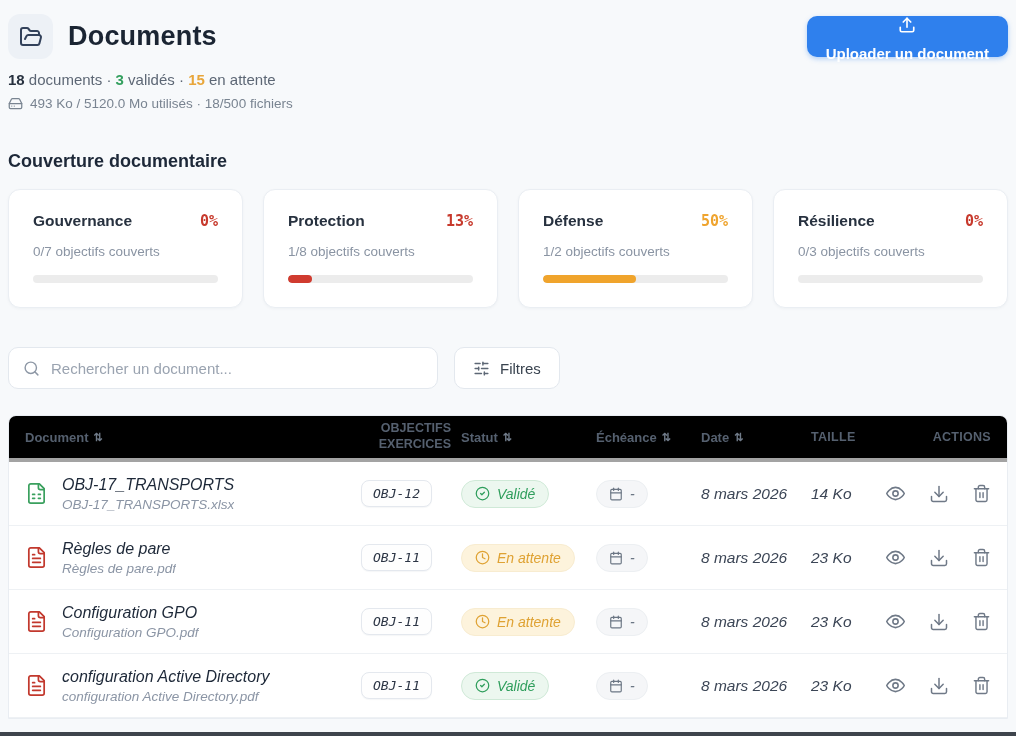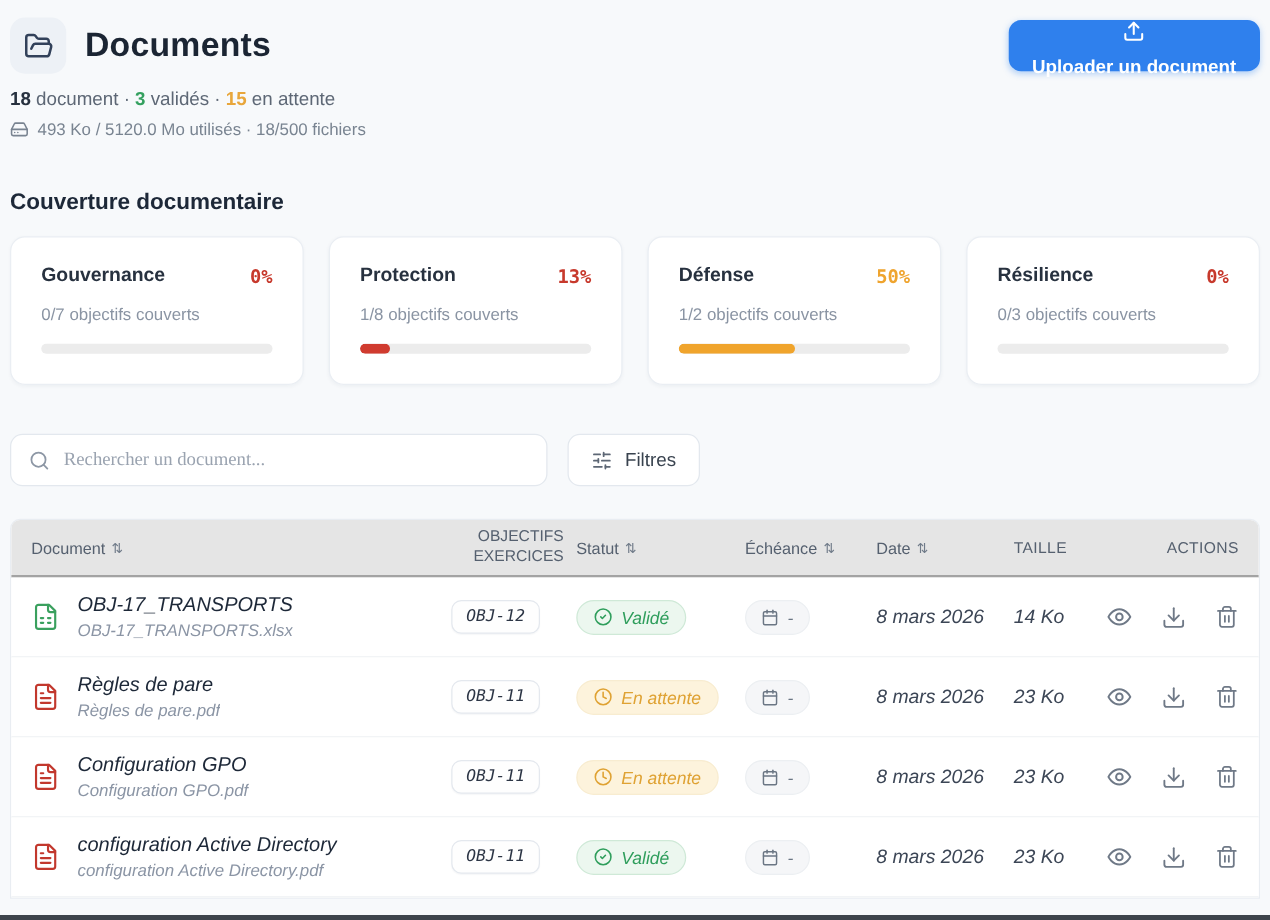--- a/index.html
+++ b/index.html
@@ -59,43 +59,43 @@
   
   .toolbar { margin-top: 39px; display: flex; gap: 16px; }
   .search-box {
     width: 430px; height: 42px; background: #fff;
     border: 1px solid #e3e8ee; border-radius: 10px;
     display: flex; align-items: center; gap: 11px; padding: 0 14px;
     color: #8d97a5;
   }
   .search-box input {
     border: none; outline: none; flex: 1; font-size: 15px;
-    font-family: Liberation Serif, serif; color: #33404f; background: transparent;
+    font-family: Liberation Sans, sans-serif; color: #33404f; background: transparent;
   }
   .search-box input::placeholder { color: #9aa3b0; }
   .filters-btn {
     height: 42px; background: #fff; border: 1px solid #e3e8ee; border-radius: 10px;
     display: flex; align-items: center; gap: 10px; padding: 0 18px; cursor: pointer;
     font-family: "Liberation Sans", sans-serif; font-size: 15px; color: #39434f;
   }
   .filters-btn svg { color: #5d6775; }
 
   
   .table-card {
     margin-top: 26px; background: #fff; border: 1px solid #e9edf2;
     border-radius: 8px 8px 0 0; overflow: hidden;
   }
   .tgrid {
     display: grid;
     grid-template-columns: minmax(0,1fr) 100px 135px 105px 110px 70px 110px;
     align-items: center; padding: 0 16px;
   }
   .thead {
-    background: #e5e5e5; border-bottom: 2px solid #a3a3a3; min-height: 46px;
-    font-size: 13px; color: #55606f; font-weight: 400;
+    background: #000000; border-bottom: 4px solid #a3a3a3; min-height: 46px;
+    font-size: 13px; color: #55606f; font-weight: 700;
   }
   .th { display: flex; align-items: center; gap: 5px; }
   .sort-glyph { font-size: 11px; color: #707b89; }
   .th-right { justify-content: flex-end; text-align: right; padding-right: 10px; }
   .th-2line { display: block; text-transform: uppercase; font-size: 12.5px; line-height: 1.25; }
   .th-caps { text-transform: uppercase; font-size: 12.5px; letter-spacing: .3px; }
   .trow { min-height: 64px; border-bottom: 1px solid #eef1f4; background: #fff; font-style: italic; }
   .doc-cell { display: flex; align-items: center; gap: 14px; min-width: 0; }
   .ficon { flex: 0 0 auto; display: flex; }
   .ficon svg { display: none; }
@@ -150,21 +150,21 @@
             <polyline points="17 8 12 3 7 8"></polyline>
             <line x1="12" y1="3" x2="12" y2="15"></line>
           </svg>
       </span>
       <span>Uploader un document</span>
     </button>
   </div>
 
   <div class="stats-line">
     <span class="num-total">18</span>
-    <span>document ·</span>
+    <span>documents ·</span>
     <span class="num-valid">3</span>
     <span>validés ·</span>
     <span class="num-pending">15</span>
     <span>en attente</span>
   </div>
 
   <div class="storage-line">
     <span style="line-height:0">
       <svg width="15" height="15" viewBox="0 0 24 24" fill="none" stroke="currentColor" stroke-width="2" stroke-linecap="round" stroke-linejoin="round">
           <line x1="22" y1="12" x2="2" y2="12"></line>

